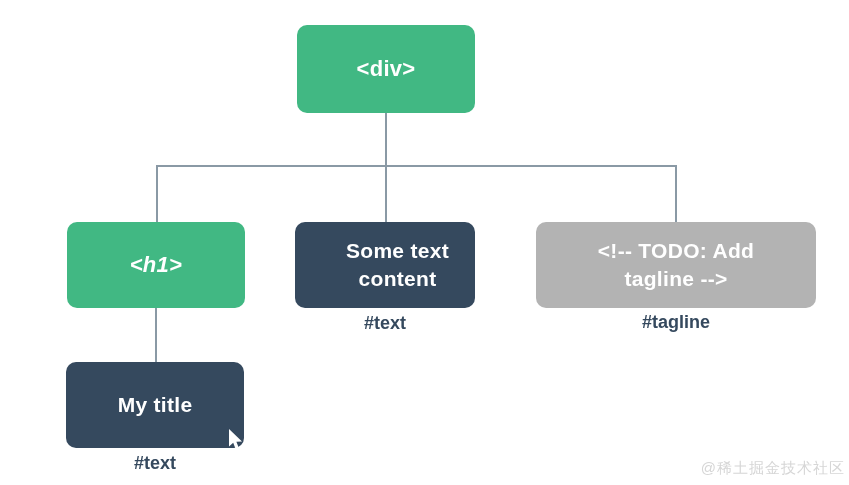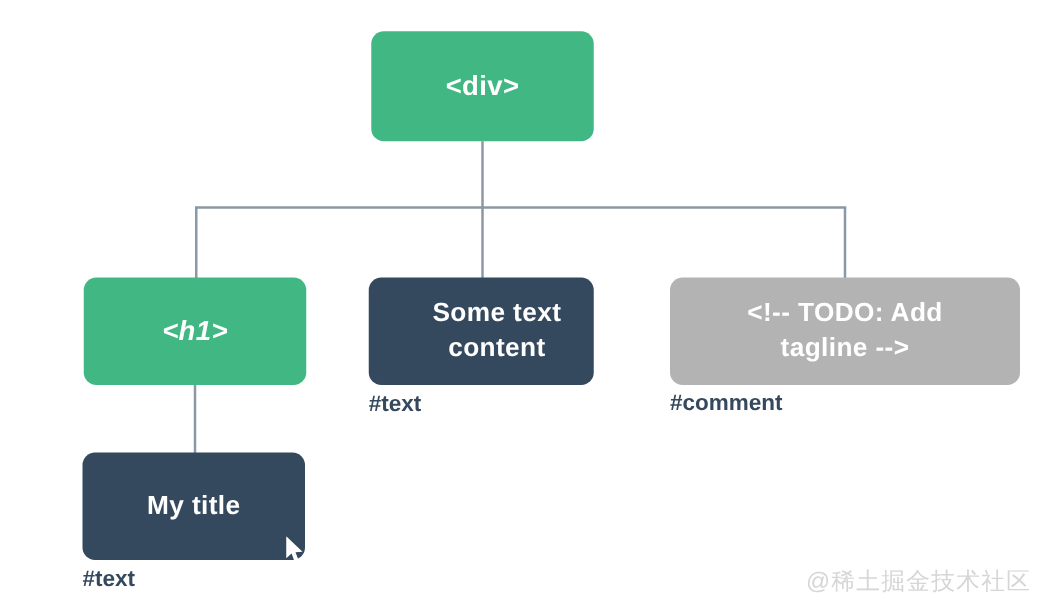--- a/index.html
+++ b/index.html
@@ -50,40 +50,40 @@
   .conn-v-left   { left: 156px; top: 166px; width: 2px;   height: 57px; }
   .conn-v-mid    { left: 385px; top: 166px; width: 2px;   height: 57px; }
   .conn-v-right  { left: 675px; top: 166px; width: 2px;   height: 57px; }
   .conn-v-h1     { left: 155px; top: 307px; width: 2px;   height: 56px; }
 
   .type-label {
     position: absolute;
     color: #35495e;
     font-weight: 700;
     font-size: 18px;
-    text-align: left;
+    text-align: center;
   }
   .label-text-mid     { left: 295px; top: 313px; width: 180px; }
   .label-comment      { left: 536px; top: 312px; width: 280px; }
   .label-text-bottom  { left: 66px;  top: 453px; width: 178px; }
 
   .cursor {
     position: absolute;
     left: 228px;
     top: 429px;
     width: 16px;
     height: 23px;
   }
 
   .watermark {
     position: absolute;
-    right: 24px;
+    right: 4px;
     bottom: 7px;
     color: #d6d6d6;
-    font-size: 19px;
+    font-size: 15px;
     letter-spacing: 1px;
   }
 </style>
 </head>
 <body>
 
 <div class="stage">
 
   <div class="connector conn-v-root"></div>
   <div class="connector conn-h"></div>
@@ -106,21 +106,21 @@
 
   <div class="node node-gray node-comment">
     <span class="node-label">&lt;!-- TODO: Add tagline  --&gt;</span>
   </div>
 
   <div class="node node-dark node-mytitle">
     <span class="node-label">My title</span>
   </div>
 
   <div class="type-label label-text-mid">#text</div>
-  <div class="type-label label-comment">#comment</div>
+  <div class="type-label label-comment">#tagline</div>
   <div class="type-label label-text-bottom">#text</div>
 
   <svg class="cursor" viewBox="0 0 16 23" xmlns="http://www.w3.org/2000/svg">
     <path d="M1,0 L1,17.5 L5.2,13.8 L8.2,21.5 L11.3,20.2 L8.4,12.8 L14,12.4 Z" fill="#ffffff"></path>
   </svg>
 
   <div class="watermark">@稀土掘金技术社区</div>
 
 </div>
 

